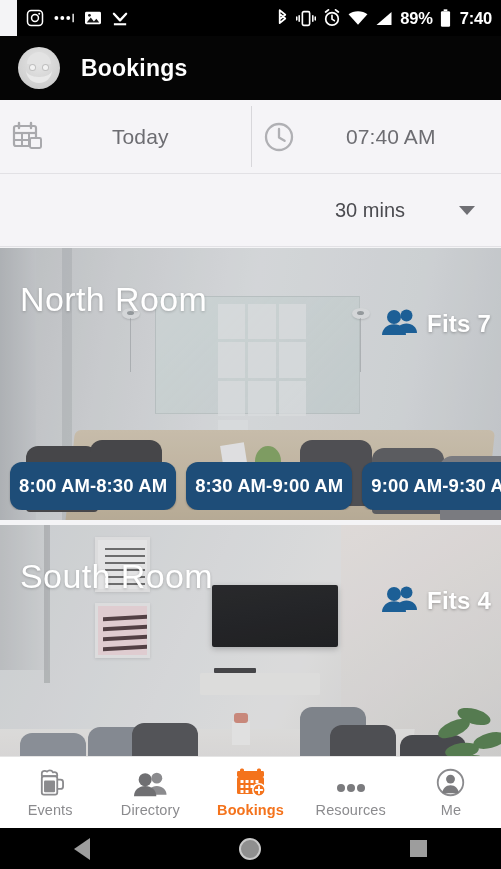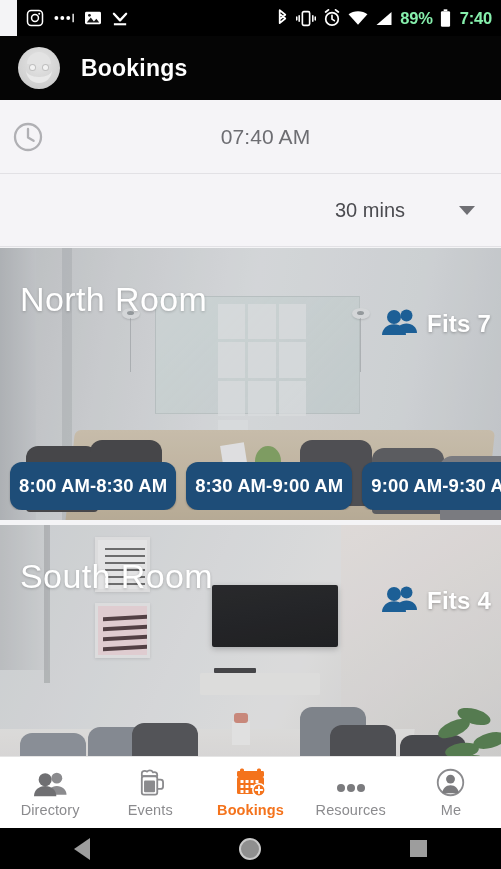--- a/index.html
+++ b/index.html
@@ -7,21 +7,21 @@
   body {
     font-family:"Liberation Sans", sans-serif;
     -webkit-font-smoothing:antialiased;
     overflow:hidden;
   }
   .phone { position:relative; width:501px; height:869px; background:#f4f4f6; overflow:hidden; }
 
   
   .statusbar {
     height:36px; background:#000; display:flex; align-items:center;
-    padding:0 9px 0 9px; color:#86efac;margin-left:17px;
+    padding:0 9px 0 9px; color:#ffffff;margin-left:17px;
   }
   .sb-left { display:flex; align-items:center; gap:9px; }
   .sb-right { display:flex; align-items:center; gap:7px; margin-left:auto; }
   .sb-ico { display:flex; align-items:center; justify-content:center; }
   .sb-batt-text { font-size:16.5px; font-weight:700; letter-spacing:-.2px; }
   .sb-time { font-size:16.5px; font-weight:700; letter-spacing:-.2px; margin-left:2px; }
 
   
   .appbar {
     height:64px; background:#050505; display:flex; align-items:center; padding:0 18px;
@@ -261,20 +261,33 @@
     <div class="avatar">
       <div class="face-hair"></div>
       <div class="face-eye l"></div>
       <div class="face-eye r"></div>
       <div class="face-stache"></div>
     </div>
     <div class="appbar-title">Bookings</div>
   </div>
 
   <div class="pickerrow">
+    <div class="picker">
+      <span class="pk-ico">
+        <svg width="34" height="32" viewBox="0 0 34 32">
+          <rect x="3" y="5" width="22" height="20" rx="2" fill="none" stroke="#a9a9ad" stroke-width="2.2"></rect>
+          <path d="M3 12h22" stroke="#a9a9ad" stroke-width="2.2"></path>
+          <path d="M11 12v13M18 12v13" stroke="#a9a9ad" stroke-width="2"></path>
+          <path d="M3 19h22" stroke="#a9a9ad" stroke-width="2"></path>
+          <path d="M8 2v5M20 2v5" stroke="#a9a9ad" stroke-width="2.4" stroke-linecap="round"></path>
+          <rect x="19" y="17" width="11" height="10" rx="1.4" fill="#f5f4f7" stroke="#a9a9ad" stroke-width="2"></rect>
+        </svg>
+      </span>
+      <span class="pk-label">Today</span>
+    </div>
     <div class="picker">
       <span class="pk-ico">
         <svg width="32" height="32" viewBox="0 0 32 32">
           <circle cx="16" cy="16" r="13" fill="none" stroke="#b0b0b4" stroke-width="2.3"></circle>
           <path d="M16 8v8.4l5.6 3.4" fill="none" stroke="#b0b0b4" stroke-width="2.3" stroke-linecap="round" stroke-linejoin="round"></path>
         </svg>
       </span>
       <span class="pk-label">07:40 AM</span>
     </div>
   </div>
@@ -398,40 +411,40 @@
         <div class="slot">9:00 AM-9:30 AM</div>
 
       </div>
     </div>
   </div>
 
   <div class="bottomnav">
 
     <div class="nav-item">
       <span class="nav-ico">
+        <svg width="29" height="28" viewBox="0 0 30 29">
+          <path d="M6 4.5c0-1.6 1.3-2.6 3-2.6 1 0 1.8.3 2.4.9.6-.8 1.6-1.3 2.8-1.3 1.5 0 2.8.8 3.3 2 .4-.2.9-.3 1.4-.3 1.8 0 3.1 1.2 3.1 2.9v1.2H6z" fill="none" stroke="#8b8b8e" stroke-width="1.8" stroke-linejoin="round"></path>
+          <rect x="6" y="7.5" width="16" height="19" rx="2.2" fill="none" stroke="#8b8b8e" stroke-width="1.9"></rect>
+          <rect x="8.3" y="12" width="11.4" height="12.2" rx="1.2" fill="#8b8b8e"></rect>
+          <path d="M22 11h3.4c1.5 0 2.6 1.1 2.6 2.6v4.4c0 1.5-1.1 2.6-2.6 2.6H22" fill="none" stroke="#8b8b8e" stroke-width="1.9"></path>
+        </svg>
+      </span>
+      <span class="nav-label">Events</span>
+    </div>
+
+    <div class="nav-item">
+      <span class="nav-ico">
         <svg width="33" height="26" viewBox="0 0 34 26">
           <circle cx="23.5" cy="7" r="5.6" fill="#8b8b8e"></circle>
           <path d="M13.5 24c0-5.2 4.5-9 10-9s10 3.8 10 9z" fill="#8b8b8e"></path>
           <circle cx="11.5" cy="8.5" r="6.7" fill="#6f6f72"></circle>
           <path d="M0 25.5c0-6 5.1-10.4 11.5-10.4S23 19.5 23 25.5z" fill="#6f6f72"></path>
         </svg>
       </span>
       <span class="nav-label">Directory</span>
-    </div>
-
-    <div class="nav-item">
-      <span class="nav-ico">
-        <svg width="29" height="28" viewBox="0 0 30 29">
-          <path d="M6 4.5c0-1.6 1.3-2.6 3-2.6 1 0 1.8.3 2.4.9.6-.8 1.6-1.3 2.8-1.3 1.5 0 2.8.8 3.3 2 .4-.2.9-.3 1.4-.3 1.8 0 3.1 1.2 3.1 2.9v1.2H6z" fill="none" stroke="#8b8b8e" stroke-width="1.8" stroke-linejoin="round"></path>
-          <rect x="6" y="7.5" width="16" height="19" rx="2.2" fill="none" stroke="#8b8b8e" stroke-width="1.9"></rect>
-          <rect x="8.3" y="12" width="11.4" height="12.2" rx="1.2" fill="#8b8b8e"></rect>
-          <path d="M22 11h3.4c1.5 0 2.6 1.1 2.6 2.6v4.4c0 1.5-1.1 2.6-2.6 2.6H22" fill="none" stroke="#8b8b8e" stroke-width="1.9"></path>
-        </svg>
-      </span>
-      <span class="nav-label">Events</span>
     </div>
 
     <div class="nav-item active">
       <span class="nav-ico">
         <svg width="32" height="30" viewBox="0 0 32 30">
           <rect x="5" y="1.5" width="4" height="5" rx="1.5" fill="#f4731c"></rect>
           <rect x="22" y="1.5" width="4" height="5" rx="1.5" fill="#f4731c"></rect>
           <rect x="2" y="4" width="27" height="6" rx="1.4" fill="#f4731c"></rect>
           <rect x="2" y="10" width="27" height="17" rx="1.6" fill="#f4731c"></rect>
           <g fill="#fff">

